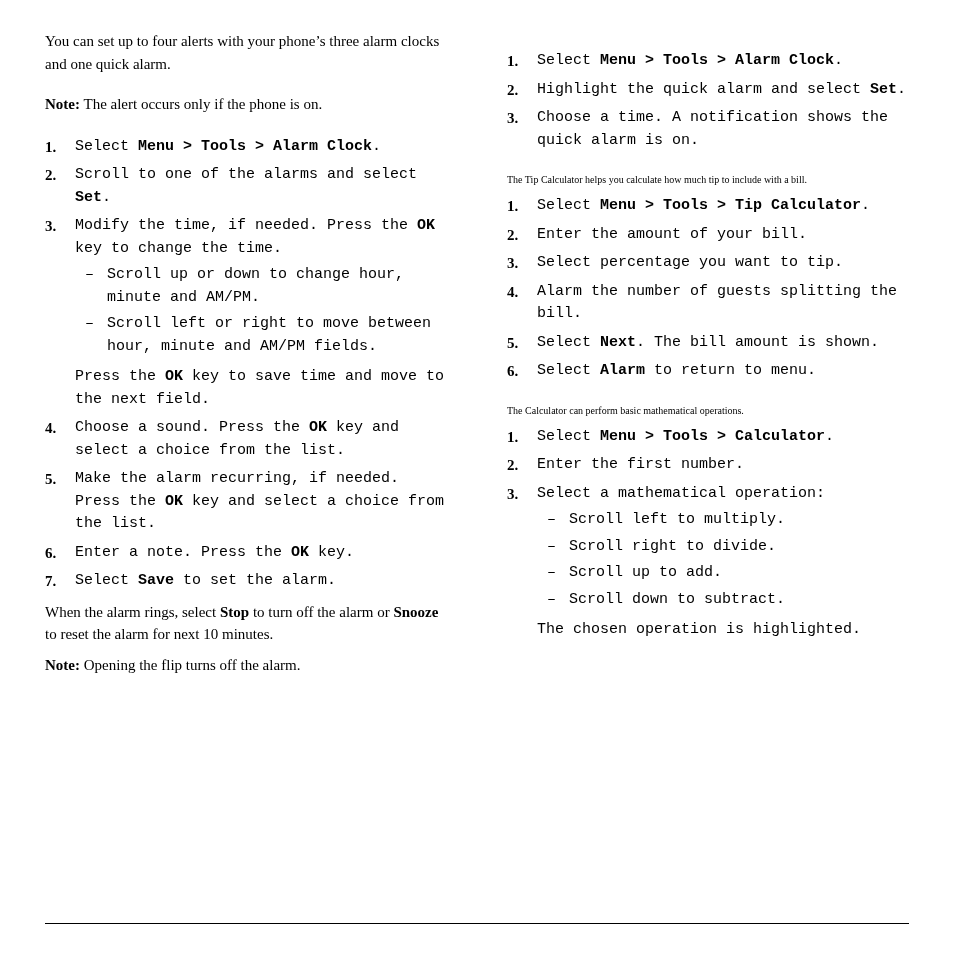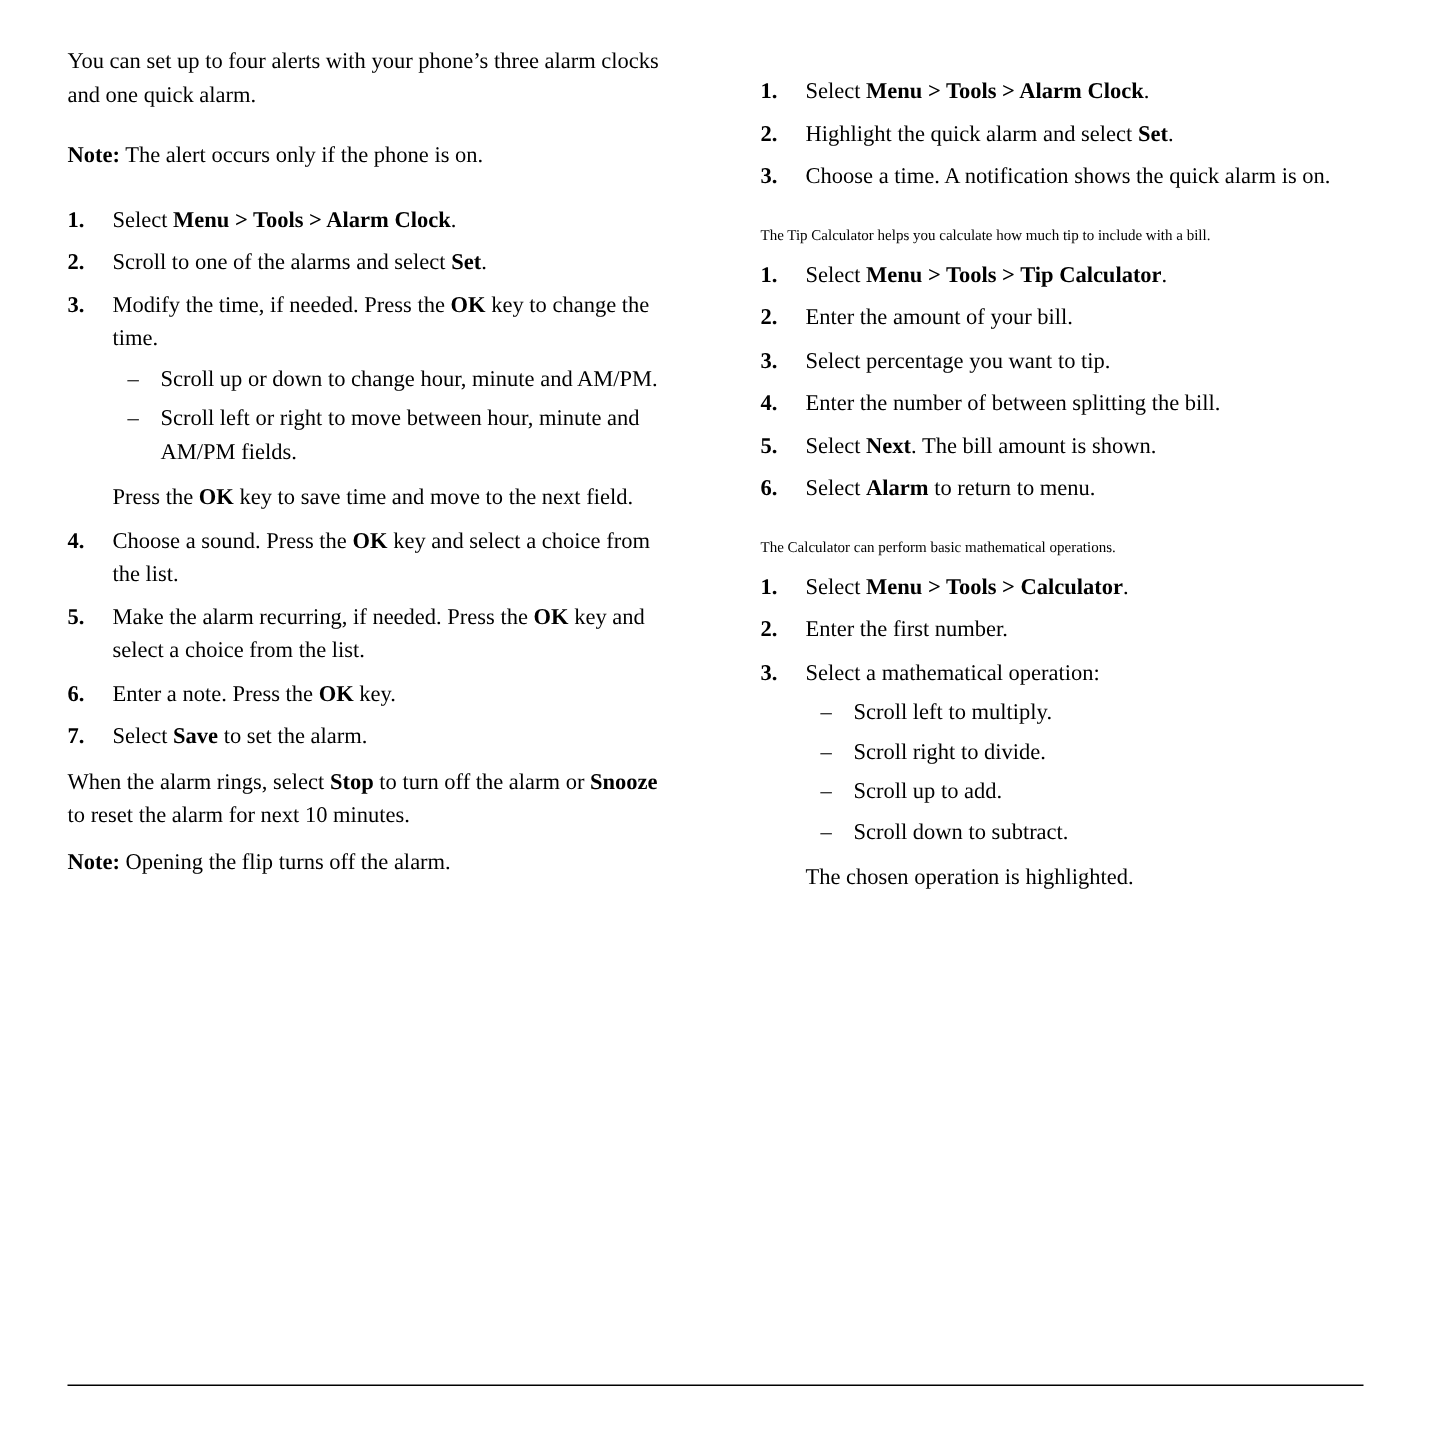--- a/index.html
+++ b/index.html
@@ -81,20 +81,21 @@
     ol.main-list > li::before {
       content: counter(main-counter) ".";
       font-weight: bold;
       min-width: 22px;
       margin-right: 8px;
       flex-shrink: 0;
     }
 
     ol.main-list > li .li-content {
       flex: 1;
+      font-family: Liberation Mono, monospace;
     }
 
     ul.sub-list {
       list-style: none;
       margin-top: 4px;
       margin-left: 10px;
     }
 
     ul.sub-list > li {
       display: flex;
@@ -248,21 +249,21 @@
               Enter the amount of your bill.
             </div>
           </li>
           <li>
             <div class="li-content">
               Select percentage you want to tip.
             </div>
           </li>
           <li>
             <div class="li-content">
-              Enter the number of between splitting the bill.
+              Alarm the number of guests splitting the bill.
             </div>
           </li>
           <li>
             <div class="li-content">
               Select <span class="bold">Next</span>. The bill amount is shown.
             </div>
           </li>
           <li>
             <div class="li-content">
               Select <span class="bold">Alarm</span> to return to menu.

